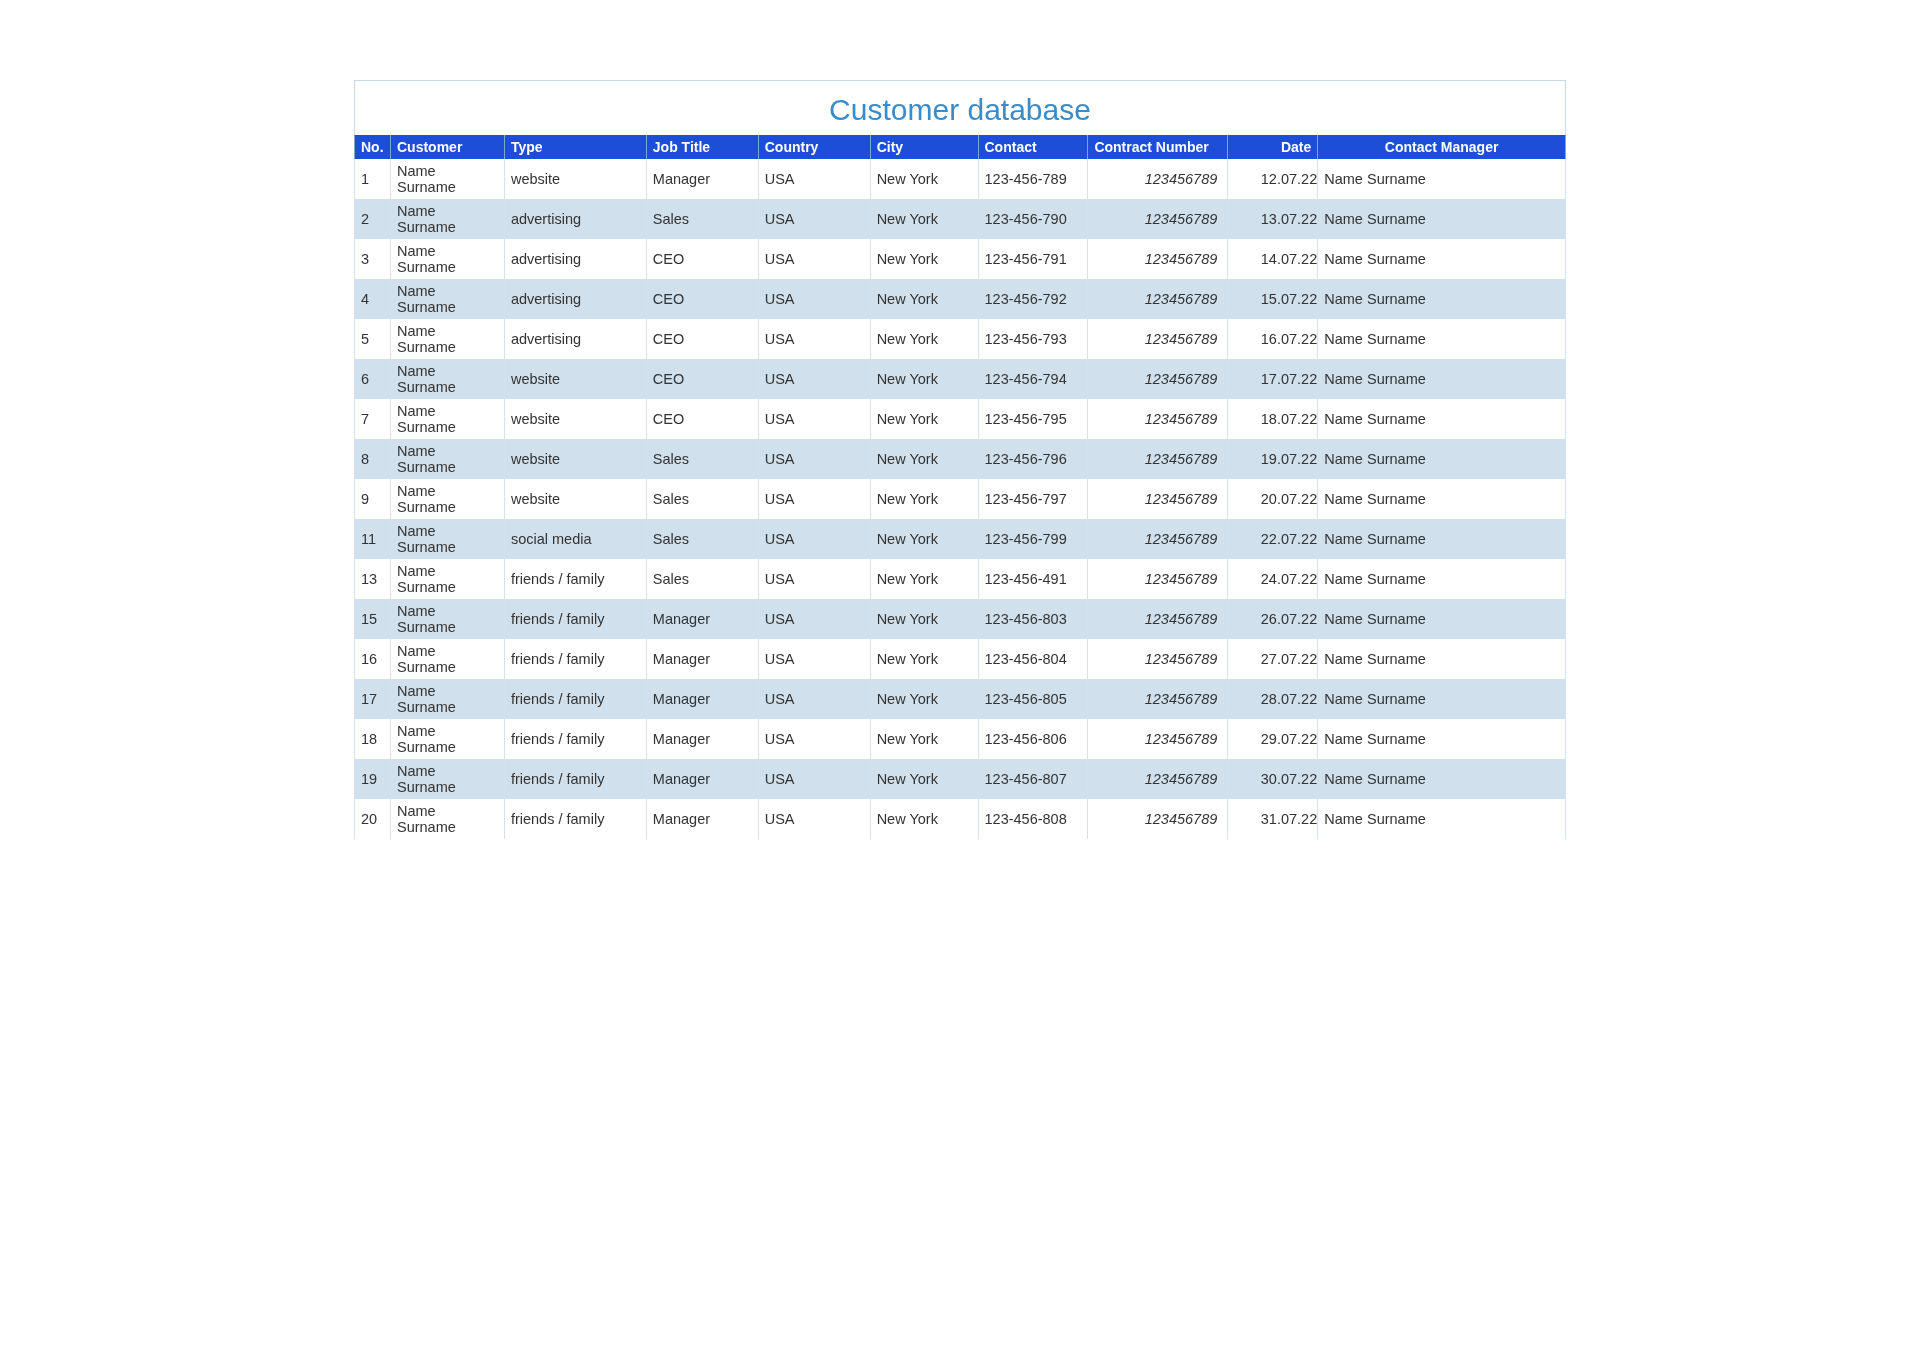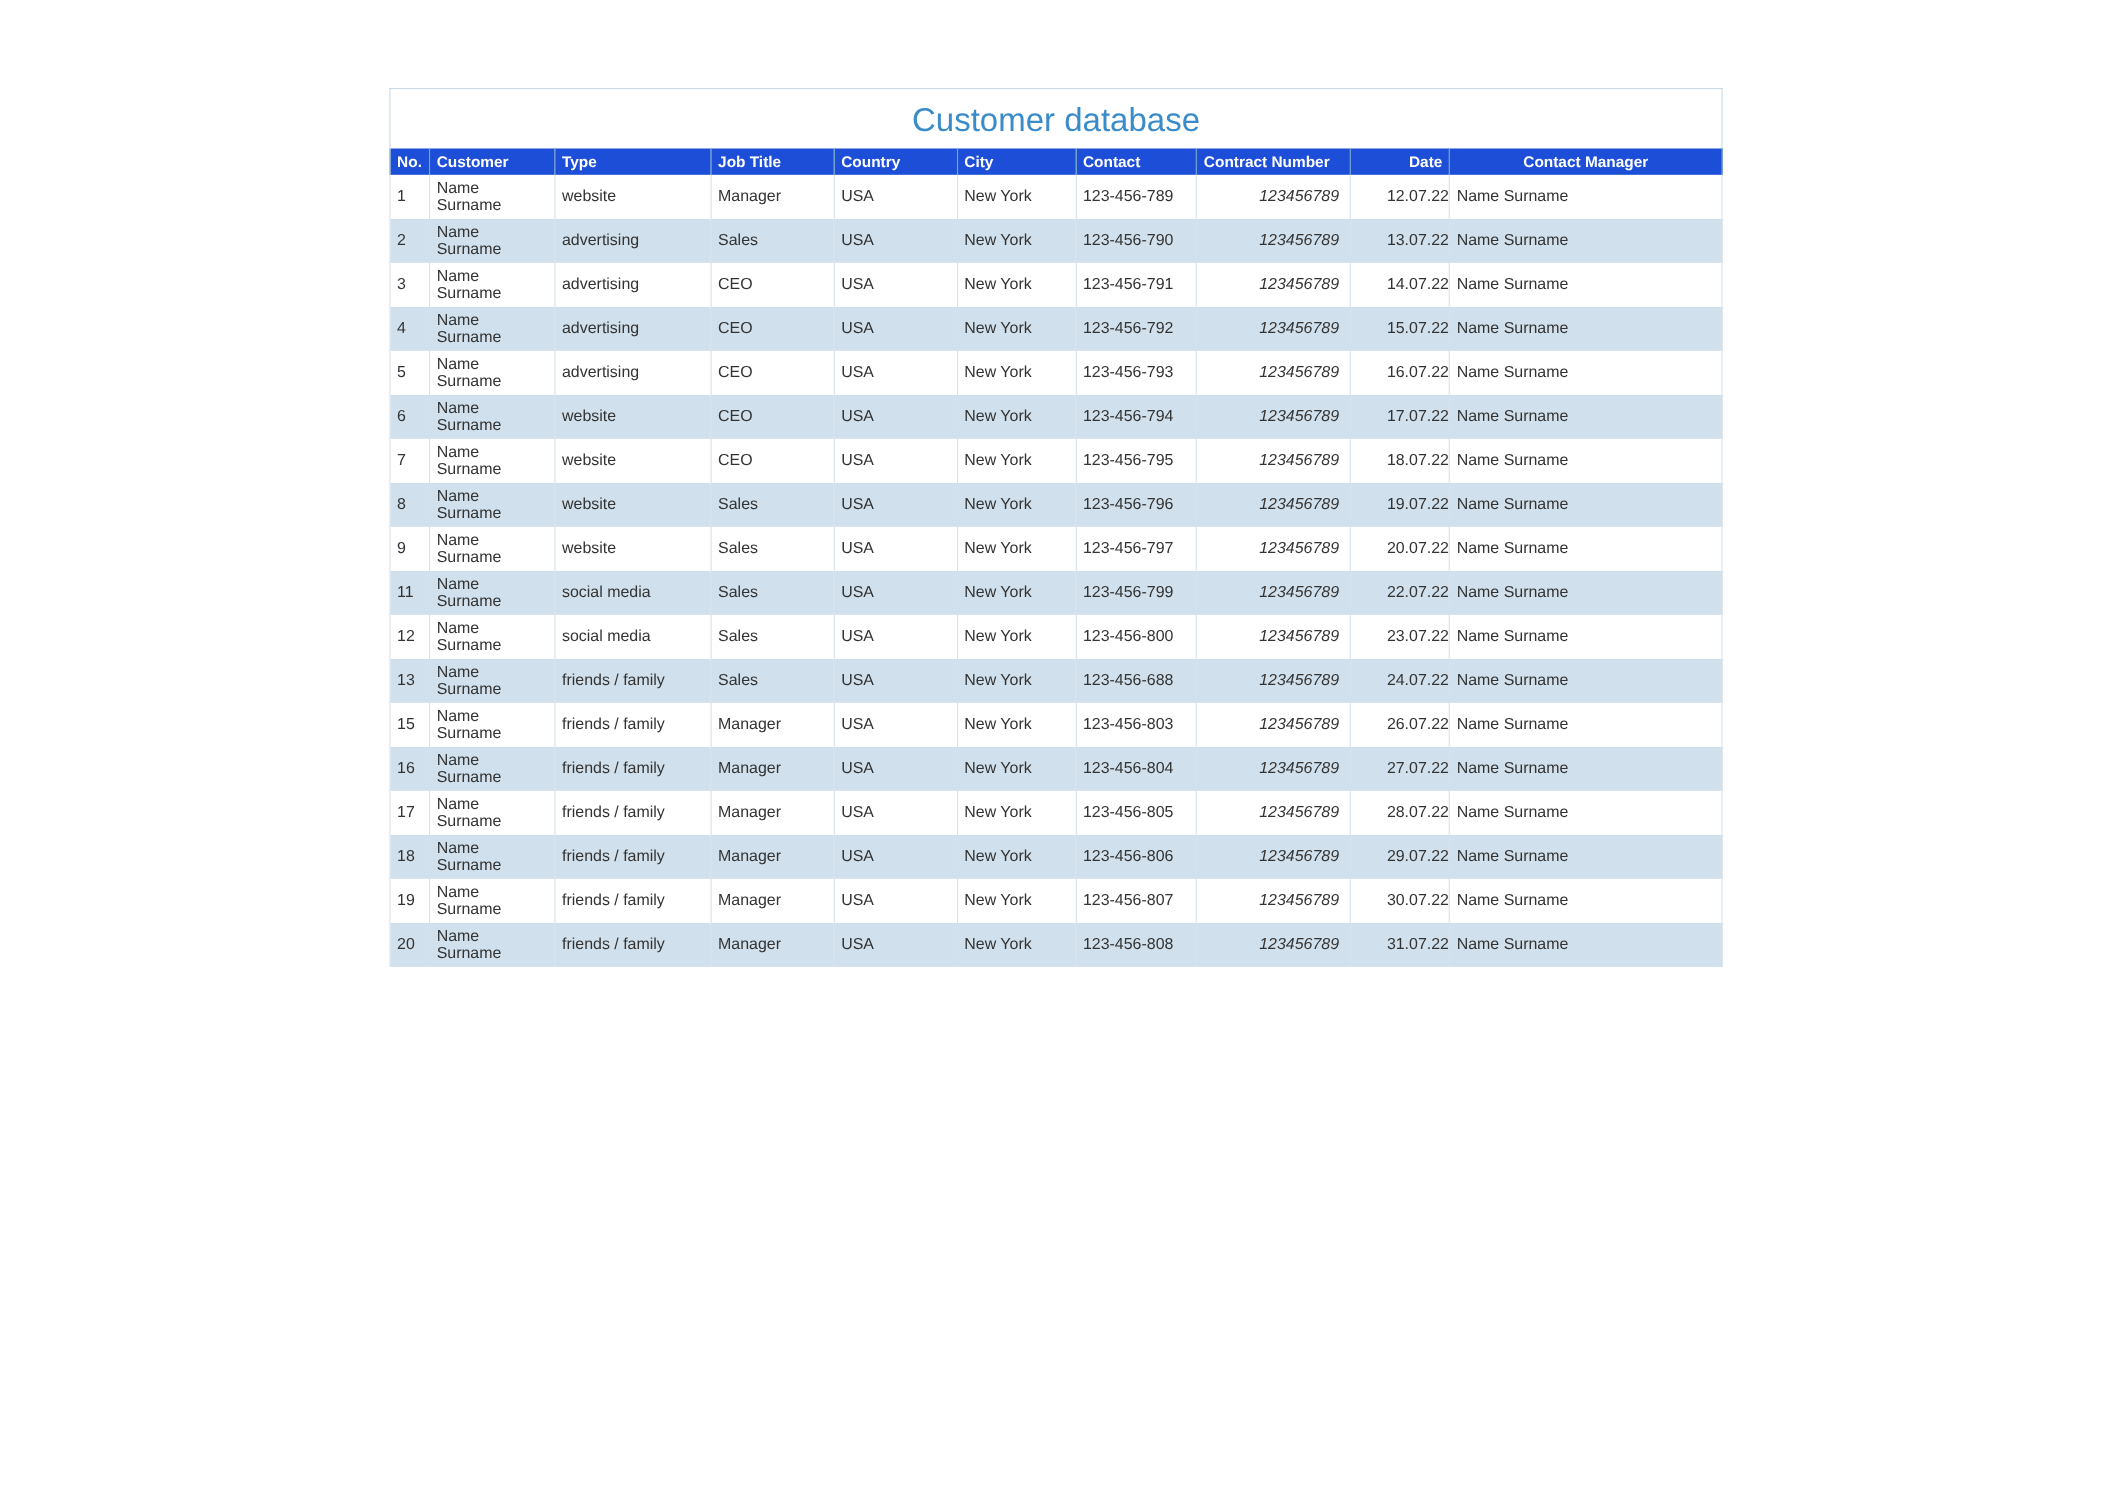--- a/index.html
+++ b/index.html
@@ -207,39 +207,27 @@
           <td class="col-type">social media</td>
           <td class="col-job">Sales</td>
           <td class="col-country">USA</td>
           <td class="col-city">New York</td>
           <td class="col-contact">123-456-799</td>
           <td class="col-contract">123456789</td>
           <td class="col-date">22.07.22</td>
           <td class="col-manager">Name Surname</td>
         </tr>
         <tr>
-          <td class="col-no">12</td>
-          <td class="col-customer">Name Surname</td>
-          <td class="col-type">social media</td>
-          <td class="col-job">Sales</td>
-          <td class="col-country">USA</td>
-          <td class="col-city">New York</td>
-          <td class="col-contact">123-456-800</td>
-          <td class="col-contract">123456789</td>
-          <td class="col-date">23.07.22</td>
-          <td class="col-manager">Name Surname</td>
-        </tr>
-        <tr>
           <td class="col-no">13</td>
           <td class="col-customer">Name Surname</td>
           <td class="col-type">friends / family</td>
           <td class="col-job">Sales</td>
           <td class="col-country">USA</td>
           <td class="col-city">New York</td>
-          <td class="col-contact">123-456-688</td>
+          <td class="col-contact">123-456-491</td>
           <td class="col-contract">123456789</td>
           <td class="col-date">24.07.22</td>
           <td class="col-manager">Name Surname</td>
         </tr>
         <tr>
           <td class="col-no">15</td>
           <td class="col-customer">Name Surname</td>
           <td class="col-type">friends / family</td>
           <td class="col-job">Manager</td>
           <td class="col-country">USA</td>

